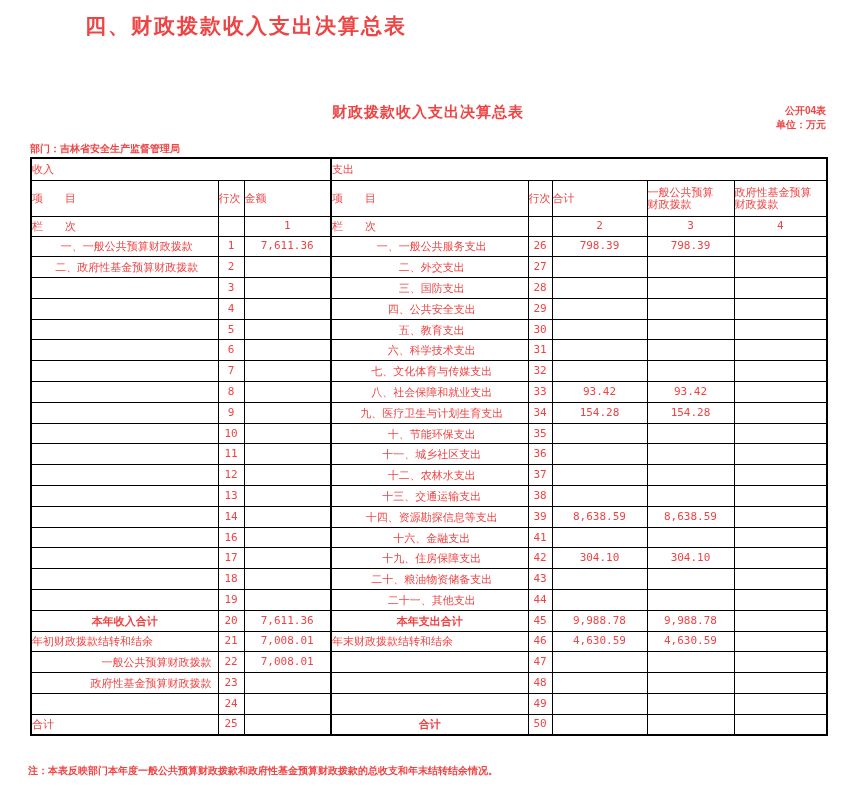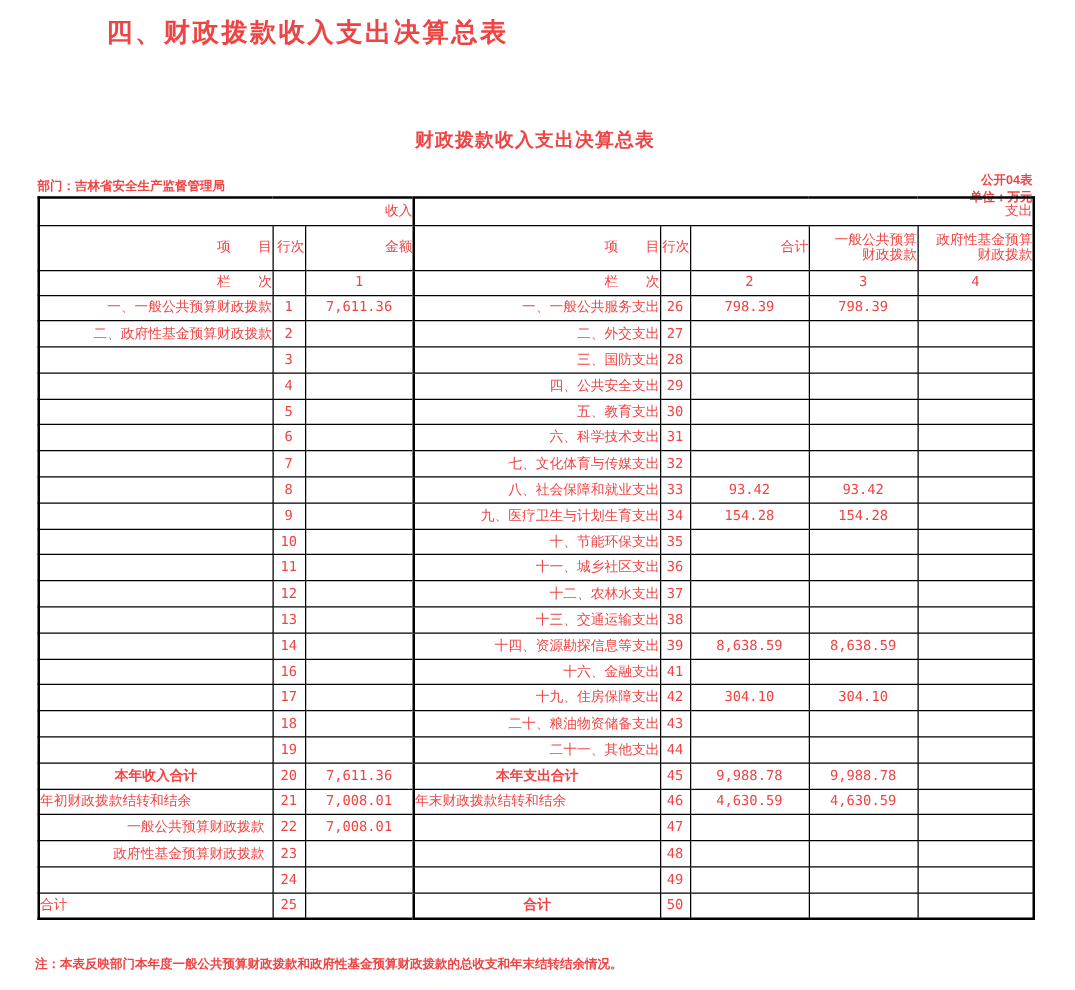--- a/index.html
+++ b/index.html
@@ -10,49 +10,49 @@
   }
   .main-title {
     position:absolute; left:85px; top:12px;
     font-size:21px; font-weight:bold; letter-spacing:2px;
   }
   .table-title {
     position:absolute; left:30px; top:103px; width:796px;
     text-align:center; font-size:15px; font-weight:bold; letter-spacing:1px;
   }
   .meta-right {
-    position:absolute; right:34px; top:138px;
+    position:absolute; right:34px; top:104px;
     text-align:right; font-size:10px; font-weight:bold; line-height:14px;
   }
   .dept {
     position:absolute; left:30px; top:142px;
     font-size:10px; font-weight:bold;text-align:right;
   }
   table.fin {
     position:absolute; left:30px; top:157px; width:796px;
     border-collapse:collapse; table-layout:fixed;
     border:2px solid #000;
   }
   table.fin th, table.fin td {
     border:1px solid #000; overflow:hidden;
     font-size:11px; font-weight:normal; line-height:1.1;
   }
   tr.hrow1 { height:22px; }
   tr.hrow2 { height:36px; }
   tr.hrow3 { height:20px; }
   tbody tr { height:20.8px; }
-  th { text-align:right; }
+  th { text-align:left; }
   .sec { border-left:2px solid #000 !important;margin-top:42px; }
   .prewrap { white-space:pre-line; }
   .small-hdr { font-size:9px; }
   .num {
     font-family:"DejaVu Sans Mono", monospace;
     font-size:10px; text-align:center;
   }
-  .item.left   { text-align:right;  padding-left:4px; }
+  .item.left   { text-align:center;  padding-left:4px; }
   .item.center { text-align:left; }
   .item.right  { text-align:right; padding-right:6px; }
   .item.center-bold { text-align:center; font-weight:bold; }
   .note {
     position:absolute; left:28px; top:764px;
     font-size:10px; font-weight:bold;
   }
 </style>
 </head>
 <body>

